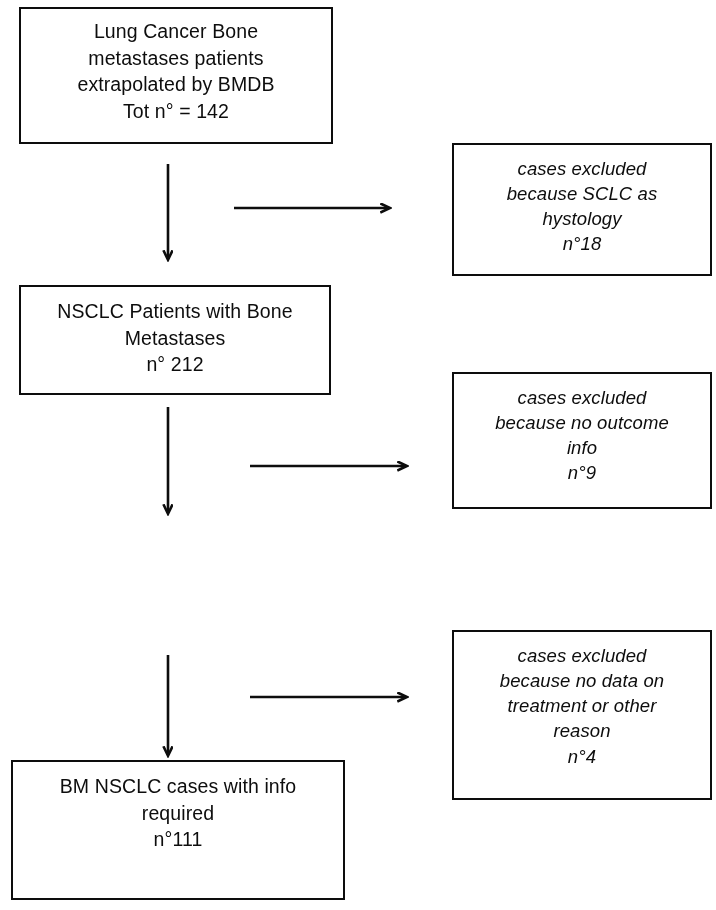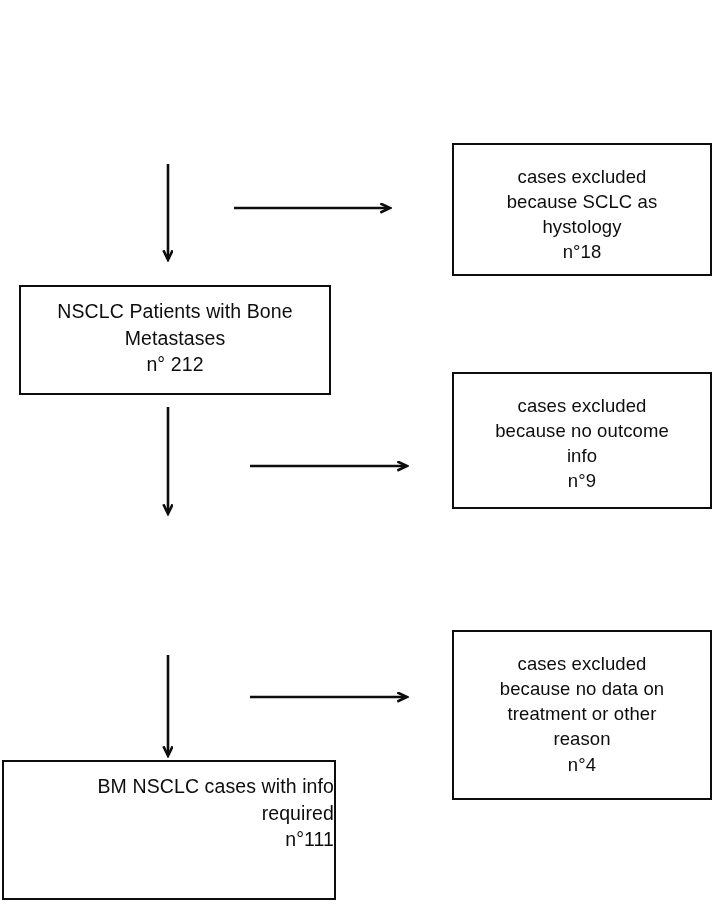--- a/index.html
+++ b/index.html
@@ -33,36 +33,36 @@
     line-height: 1.36;
     font-size: 19.5px;
     letter-spacing: 0.1px;
     color: #0d0d0d;
   }
   .node .inner {
     width: 100%;
     white-space: pre-line;
   }
   .node.compact { padding-top: 11px; }
-  .node.rightbox { font-size: 18.5px; padding-top: 19px; }
+  .node.rightbox { font-size: 18.5px; padding-top: 11px; font-style: italic; }
   .arrow-layer {
     position: absolute;
     left: 0;
     top: 0;
     width: 716px;
     height: 910px;
     pointer-events: none;
   }
   .arrow-layer svg { display: block; }
 
   
   #node-source   { left: 19px;  top: 7px;   width: 314px; height: 137px; }
   #node-nsclc    { left: 19px;  top: 285px; width: 312px; height: 110px; }
   #node-outcome  { left: 11px;  top: 527px; width: 334px; height: 122px; }
-  #node-final    { left: 2px;  top: 760px; width: 334px; height: 140px; text-align: right; }
+  #node-final    { left: 11px;  top: 760px; width: 334px; height: 140px; }
 
   #node-excl-1   { left: 452px; top: 143px; width: 260px; height: 133px; }
   #node-excl-2   { left: 452px; top: 372px; width: 260px; height: 137px; }
   #node-excl-3   { left: 452px; top: 630px; width: 260px; height: 170px; }
 </style>
 </head>
 <body>
 
 <div id="canvas">
 
@@ -93,20 +93,26 @@
       <g>
         <line x1="168" y1="655" x2="168" y2="755" stroke="#0d0d0d" stroke-width="2.6" marker-end="url(#ah)"></line>
       </g>
 
       <g>
         <line x1="250" y1="697" x2="406" y2="697" stroke="#0d0d0d" stroke-width="2.6" marker-end="url(#ah)"></line>
       </g>
     </svg>
   </div>
 
+  <div class="node" id="node-source">
+    <span class="inner">Lung Cancer Bone
+metastases patients
+extrapolated by BMDB
+Tot n° = 142</span>
+  </div>
 
   <div class="node compact" id="node-nsclc">
     <span class="inner">NSCLC Patients with Bone
 Metastases
 n°  212</span>
   </div>
 
 
   <div class="node compact" id="node-final">
     <span class="inner">BM NSCLC cases with info

